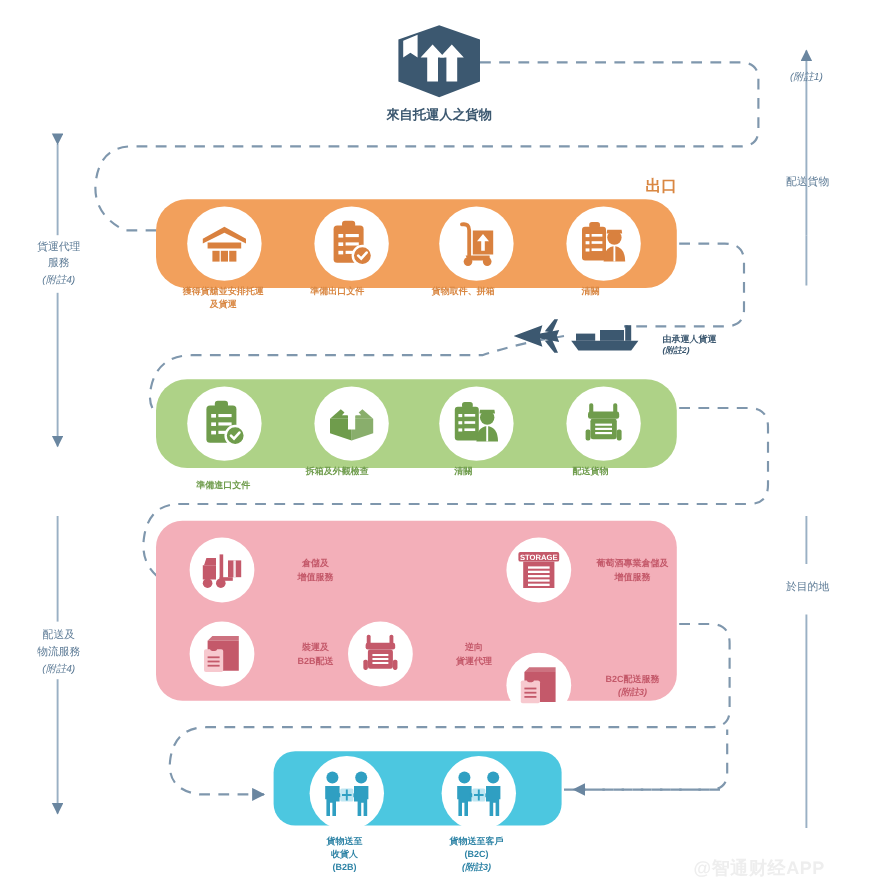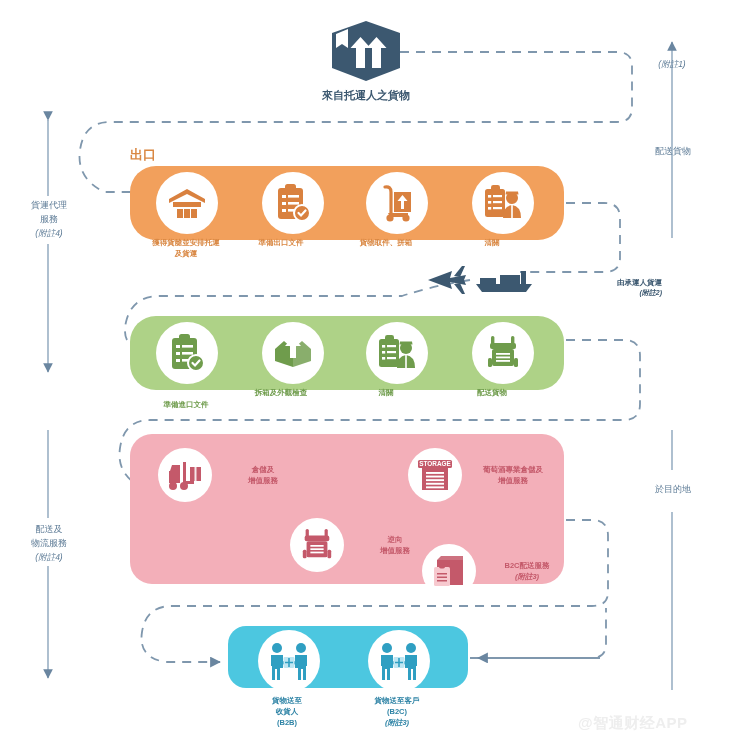--- a/index.html
+++ b/index.html
@@ -15,21 +15,21 @@
   .svg-layer{position:absolute;left:0;top:0;width:732px;height:746px;pointer-events:none;}
 
   
   .band{position:absolute;border-radius:26px;}
   #band-export{left:130px;top:166px;width:434px;height:74px;background:#f2a05c;}
   #band-import{left:130px;top:316px;width:434px;height:74px;background:#aed287;}
   #band-distribution{left:130px;top:434px;width:434px;height:150px;background:#f3afb9;border-radius:22px;}
   #band-delivery{left:228px;top:626px;width:240px;height:62px;background:#4cc7e0;border-radius:18px;}
 
   
-  .band-title{position:absolute;font-size:13px;font-weight:bold;text-align:left;width:434px;left:130px;}
+  .band-title{position:absolute;font-size:13px;font-weight:bold;text-align:right;width:434px;left:130px;}
   #title-export{top:146px;color:#d98742;}
   #title-import{top:296px;color:#6f9c4c;}
 
   
   .icon-circle{
     position:absolute;border-radius:50%;background:#ffffff;
     display:flex;align-items:center;justify-content:center;
   }
   .ic-lg{width:62px;height:62px;}
   .ic-md{width:54px;height:54px;}
@@ -61,21 +61,21 @@
 
   
   #shipper-label{
     position:absolute;left:276px;top:88px;width:180px;text-align:center;
     font-size:11px;font-weight:bold;color:#3c5870;
   }
   #package-icon{position:absolute;left:316px;top:18px;width:100px;height:66px;}
 
   
   #carrier-label{
-    position:absolute;left:552px;top:277px;width:110px;text-align:right;
+    position:absolute;left:552px;top:277px;width:110px;text-align:left;
     font-size:7.5px;font-weight:bold;color:#3c5870;line-height:1.5;
   }
   #carrier-label .it{font-style:italic;display:block;font-size:7px;}
 
   
   #transport-icons{position:absolute;left:420px;top:262px;width:120px;height:36px;}
 
   
   #watermark{
     position:absolute;left:578px;top:714px;
@@ -367,62 +367,83 @@
         <g fill="#ffffff" opacity="0.85">
             <rect x="28.5" y="8" width="2" height="14"></rect>
           </g>
       </svg>
     </div>
     <div class="txt" style="white-space:pre-line;">倉儲及
 增值服務</div>
   </div>
 
 
-  <div class="pink-item" style="left:408px;top:448px;">
+  <div class="pink-item" style="left:422px;top:448px;">
     <div class="icon-circle ic-md" style="position:relative;left:0;top:0;">
       <svg width="40" height="34" viewBox="0 0 40 34">
         <g fill="#c4596a">
           <rect x="3" y="2" width="34" height="8" rx="1.6"></rect>
           <rect x="7" y="10" width="26" height="22"></rect>
         </g>
         <text x="20" y="8.4" font-size="6.4" font-weight="bold" fill="#ffffff" text-anchor="middle" font-family="Liberation Sans, sans-serif">STORAGE</text>
         <g fill="#ffffff">
           <rect x="11" y="14" width="18" height="1.9"></rect>
           <rect x="11" y="17.6" width="18" height="1.9"></rect>
           <rect x="11" y="21.2" width="18" height="1.9"></rect>
           <rect x="11" y="24.8" width="18" height="1.9"></rect>
           <rect x="11" y="28.4" width="18" height="1.9"></rect>
         </g>
       </svg>
     </div>
     <div class="txt" style="white-space:pre-line;">葡萄酒專業倉儲及
 增值服務</div>
   </div>
 
+  <div class="pink-item" style="left:158px;top:518px;">
+    <div class="icon-circle ic-md" style="position:relative;left:0;top:0;">
+      <svg width="38" height="34" viewBox="0 0 38 34">
+        <g fill="#c4596a">
+          <path d="M7,6 L33,6 L33,31 L7,31 Z"></path>
+          <path d="M7,6 L11,2 L33,2 L33,6 Z" opacity="0.85"></path>
+        </g>
+        <g>
+          <rect x="4" y="13" width="16" height="19" rx="1.6" fill="#f7c9cf"></rect>
+          <rect x="9" y="10.5" width="6" height="4" rx="1.8" fill="#c4596a"></rect>
+          <g fill="#c4596a">
+            <rect x="7" y="19" width="10" height="1.5"></rect>
+            <rect x="7" y="22.5" width="10" height="1.5"></rect>
+            <rect x="7" y="26" width="10" height="1.5"></rect>
+          </g>
+        </g>
+      </svg>
+    </div>
+    <div class="txt" style="white-space:pre-line;">裝運及
+B2B配送</div>
+  </div>
 
   <div class="pink-item" style="left:290px;top:518px;">
     <div class="icon-circle ic-md" style="position:relative;left:0;top:0;">
       <svg width="36" height="36" viewBox="0 0 38 38">
         <g fill="#c4596a">
           <rect x="7" y="2" width="3.4" height="10" rx="1.6"></rect>
           <rect x="27" y="2" width="3.4" height="10" rx="1.6"></rect>
           <rect x="6" y="9" width="26" height="6" rx="2"></rect>
           <rect x="8" y="15" width="22" height="17" rx="2"></rect>
           <rect x="4" y="24" width="4" height="9" rx="1.6"></rect>
           <rect x="30" y="24" width="4" height="9" rx="1.6"></rect>
         </g>
         <g fill="#ffffff">
           <rect x="12" y="19" width="14" height="1.8"></rect>
           <rect x="12" y="22.5" width="14" height="1.8"></rect>
           <rect x="12" y="26" width="14" height="1.8"></rect>
         </g>
       </svg>
     </div>
     <div class="txt" style="white-space:pre-line;">逆向
-增值服務</div>
+貨運代理</div>
   </div>
 
   <div class="pink-item" style="left:422px;top:544px;">
     <div class="icon-circle ic-md" style="position:relative;left:0;top:0;">
       <svg width="38" height="34" viewBox="0 0 38 34">
         <g fill="#c4596a">
           <path d="M7,6 L33,6 L33,31 L7,31 Z"></path>
           <path d="M7,6 L11,2 L33,2 L33,6 Z" opacity="0.85"></path>
         </g>
         <g>

